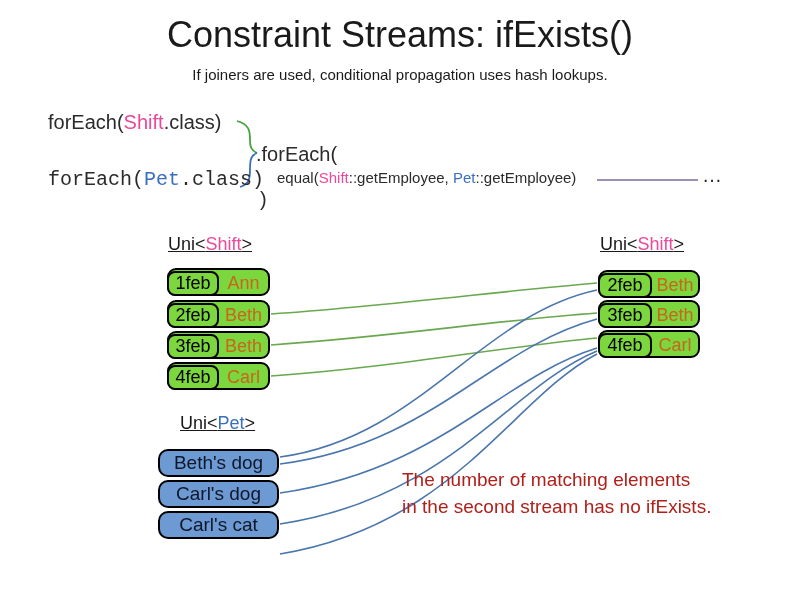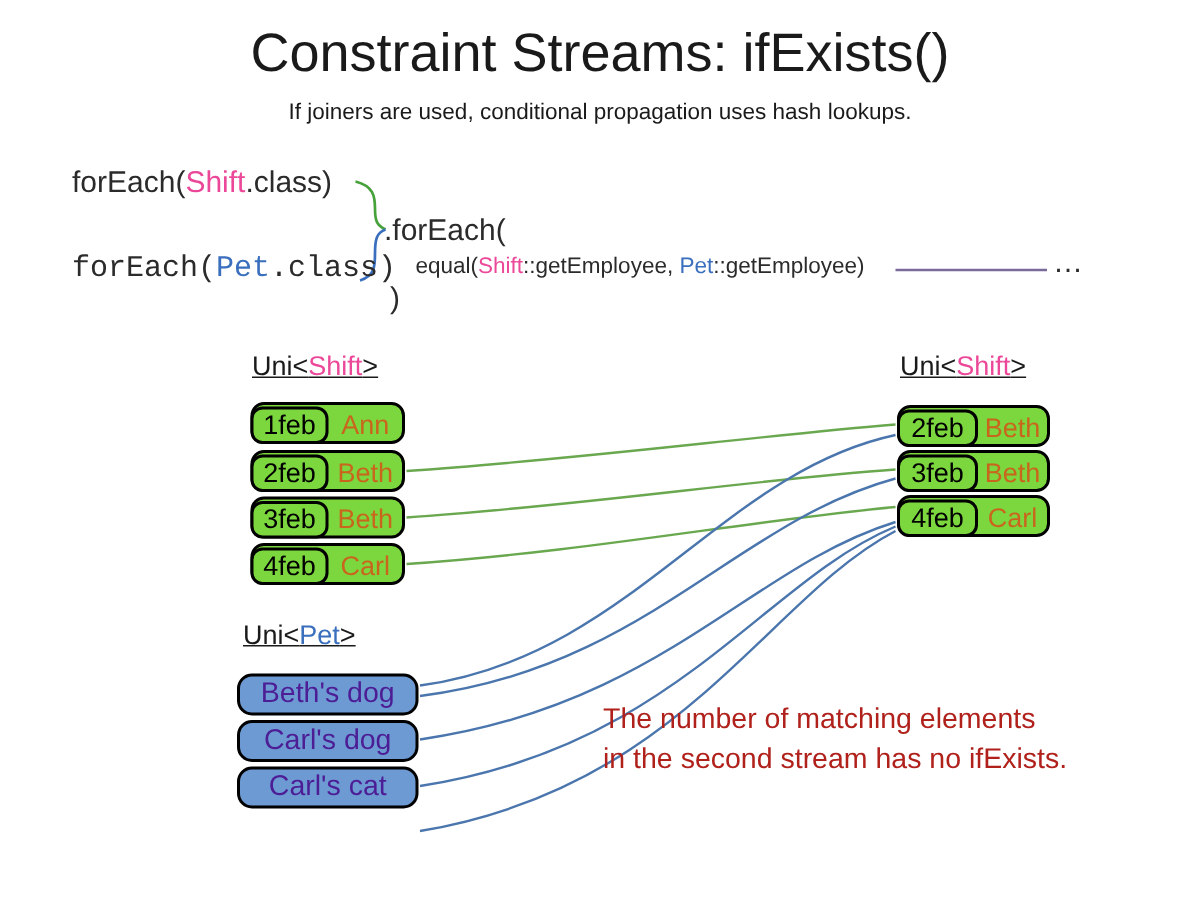--- a/index.html
+++ b/index.html
@@ -34,21 +34,21 @@
     font-size:18px;color:#000;
   }
   .ncell{
     flex:1;display:flex;align-items:center;justify-content:center;
     font-size:18px;color:#c9651d;
   }
   .prow{
     position:absolute;width:121px;height:28px;box-sizing:border-box;
     background:#6d9ad3;border:2px solid #000;border-radius:10px;
     display:flex;align-items:center;justify-content:center;
-    font-size:19px;color:#4c1d95;
+    font-size:19px;color:#0f172a;
   }
   .note{
     position:absolute;left:402px;top:466px;
     font-size:19px;line-height:27px;color:#b0211c;white-space:pre;
   }
 </style>
 </head>
 <body>
 
 <div class="canvas">
@@ -113,21 +113,21 @@
   </div>
   <div class="srow" style="left:598px;top:300px;width:102px;">
     <span class="dcell" style="width:54px;">3feb</span>
     <span class="ncell">Beth</span>
   </div>
   <div class="srow" style="left:598px;top:330px;width:102px;">
     <span class="dcell" style="width:54px;">4feb</span>
     <span class="ncell">Carl</span>
   </div>
 
-  <div class="tbl-label" style="left:162px;top:413px;text-align:center;"><span>Uni&lt;</span><span class="c-blue">Pet</span><span>&gt;</span></div>
+  <div class="tbl-label" style="left:180px;top:413px;text-align:center;"><span>Uni&lt;</span><span class="c-blue">Pet</span><span>&gt;</span></div>
 
   <div class="prow" style="left:158px;top:449px;">Beth's dog</div>
   <div class="prow" style="left:158px;top:511px;">Carl's cat</div>
   <div class="prow" style="left:158px;top:480px;">Carl's dog</div>
 
   <div class="note"><span>The number of matching elements</span><br><span>in the second stream has no ifExists.</span></div>
 
 </div>
 
 </body></html>

